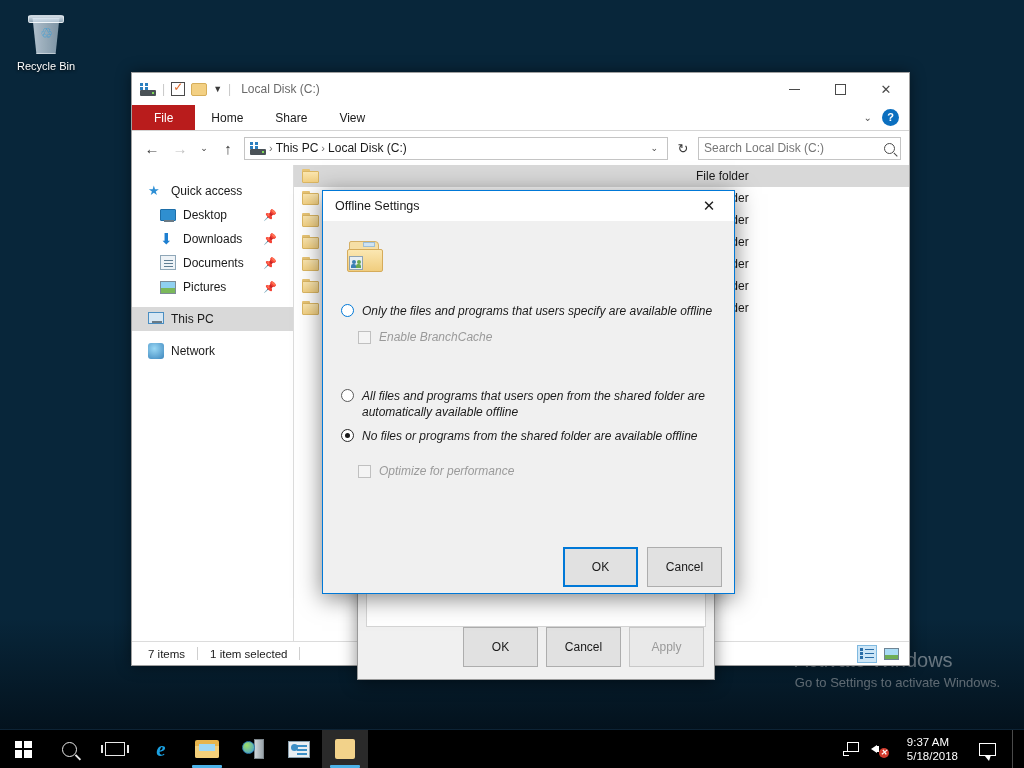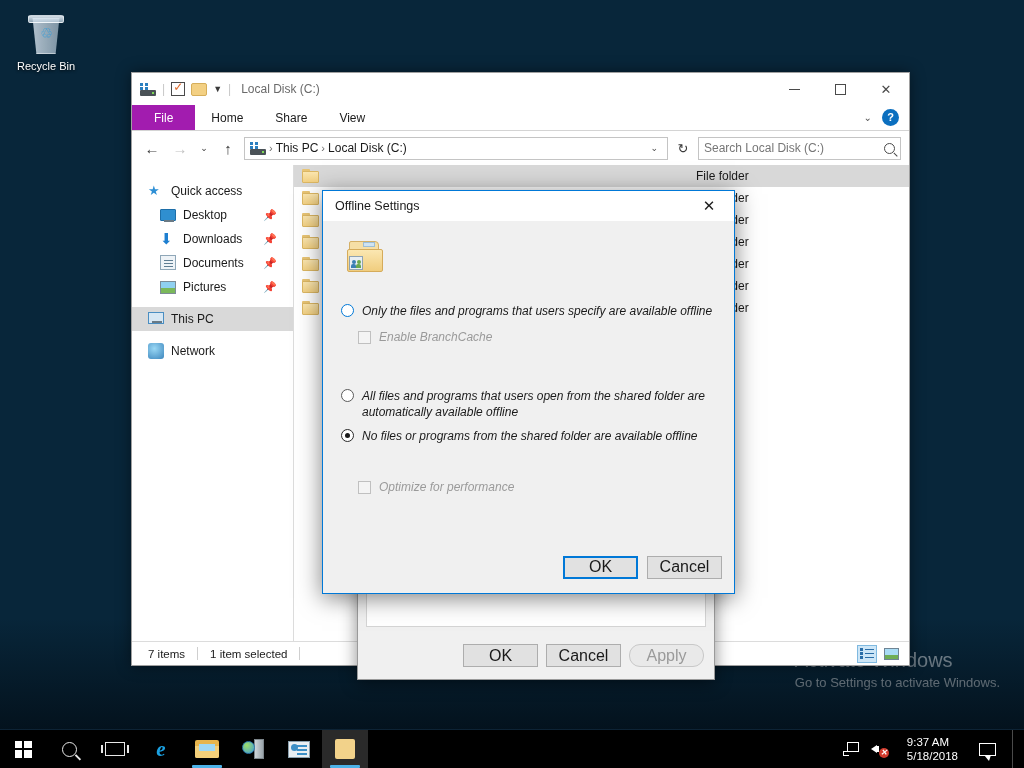--- a/index.html
+++ b/index.html
@@ -132,21 +132,21 @@
   .qat-newfolder{ width:16px; height:13px; background:#f3d083; border:1px solid #d6ae5a; border-radius:2px; }
   .qat-caret{ font-size:9px; color:#3a3a3a; }
   .win-title{ margin-left:10px; font-size:12px; color:#6a6a6a; }
   .win-ctrls{ position:absolute; right:0; top:0; display:flex; height:32px; }
   .win-ctrl{ width:46px; display:flex; align-items:center; justify-content:center; color:#4a4a4a; font-size:13px; }
   .ctrl-min{ width:11px; height:1px; background:#4a4a4a; }
   .ctrl-max{ width:11px; height:11px; border:1px solid #4a4a4a; }
 
   .ribbon-tabs{ height:26px; display:flex; align-items:stretch; border-bottom:1px solid #d4d4d4; }
   .rtab{ padding:0 16px; display:flex; align-items:center; font-size:12px; color:#1a1a1a; }
-  .rtab.file{ background:#a21caf; color:#fff; padding:0 22px; }
+  .rtab.file{ background:#b91c1c; color:#fff; padding:0 22px; }
   .ribbon-right{ margin-left:auto; display:flex; align-items:center; gap:10px; padding-right:10px; }
   .chev-dn{ font-size:10px; color:#555; }
   .help-ico{ width:17px; height:17px; border-radius:50%; background:#0b6fbf; color:#fff;
      font-size:11px; font-weight:bold; text-align:center; line-height:17px; }
 
   .navbar{ height:34px; display:flex; align-items:center; gap:4px; padding:0 8px; background:#fff; }
   .nav-arrow{ width:24px; height:24px; display:flex; align-items:center; justify-content:center; font-size:15px; color:#3a3a3a;}
   .nav-arrow.dim{ color:#c2c2c2; }
   .nav-small{ width:16px; height:24px; display:flex; align-items:center; justify-content:center; font-size:9px; color:#3a3a3a;}
   .addrbar{ flex:1; height:23px; border:1px solid #c4c4c4; background:#fff; display:flex; align-items:center;
@@ -214,25 +214,25 @@
 
   
   #propdlg{
     position:absolute; left:357px; top:300px; width:358px; height:380px;
     background:#f0f0f0; border:1px solid #9a9a9a; box-shadow:0 3px 16px rgba(0,0,0,.45);
   }
   .prop-inner{ position:absolute; left:8px; right:8px; top:8px; bottom:52px; background:#fff; border:1px solid #d4d4d4; }
   .prop-btns{ position:absolute; right:10px; bottom:12px; display:flex; gap:8px; }
 
   .btn{
-    min-width:75px; height:23px; background:#e1e1e1; border:1px solid #adadad;
-    font-family:"Liberation Sans", sans-serif; font-size:16px; color:#1a1a1a;
+    min-width:75px; height:40px; background:#e1e1e1; border:1px solid #adadad;
+    font-family:"Liberation Sans", sans-serif; font-size:12px; color:#1a1a1a;
     display:flex; align-items:center; justify-content:center;
   }
-  .btn.disabled{ color:#9a9a9a; background:#e9e9e9; border-color:#c8c8c8;border-radius:11px; }
+  .btn.disabled{ color:#9a9a9a; background:#e9e9e9; border-color:#c8c8c8; }
   .btn.default{ border:2px solid #0078d7; }
 
   
   #offdlg{
     position:absolute; left:322px; top:190px; width:413px; height:404px;
     background:#f0f0f0; border:1px solid #0078d7; box-shadow:0 4px 22px rgba(0,0,0,.5);
     display:flex; flex-direction:column;
   }
   .dlg-title{ height:30px; background:#fff; display:flex; align-items:center; padding:0 6px 0 12px; }
   .dlg-title .t{ font-size:12.5px; color:#1a1a1a; }
@@ -516,21 +516,21 @@
       <div class="opt opt-wide" style="margin-top:44px">
         <span class="radio"></span>
         <span>All files and programs that users open from the shared folder are automatically available offline</span>
       </div>
 
       <div class="opt" style="margin-top:8px">
         <span class="radio on"></span>
         <span>No files or programs from the shared folder are available offline</span>
       </div>
 
-      <div class="sub-check" style="margin-top:36px">
+      <div class="sub-check" style="margin-top:20px">
         <span class="chk"></span>
         <span>Optimize for performance</span>
       </div>
     </div>
   </div>
 
   <div class="dlg-footer">
     <div class="btn default">OK</div>
     <div class="btn">Cancel</div>
   </div>

